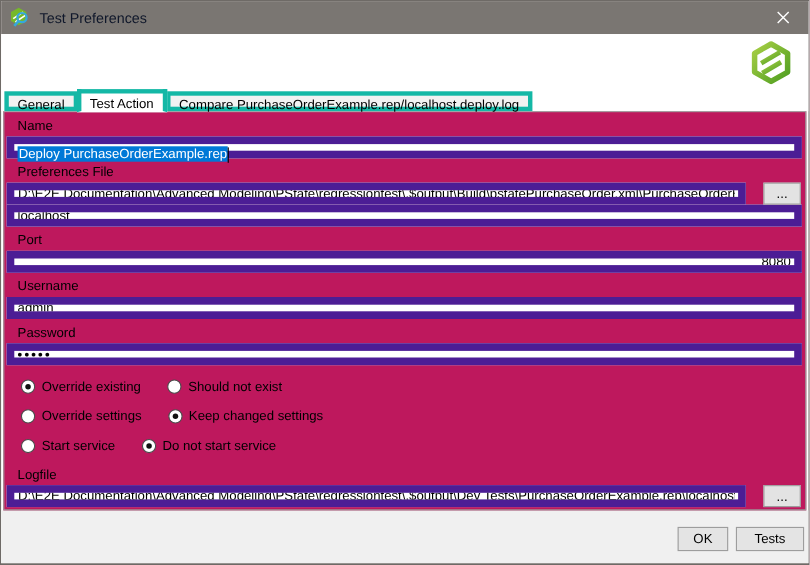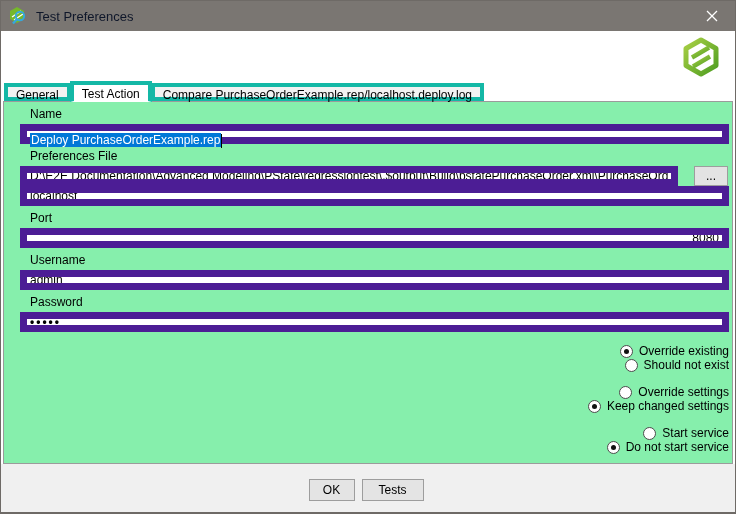--- a/index.html
+++ b/index.html
@@ -20,40 +20,40 @@
   .titlebar .close-btn { width:46px; height:30px; display:flex; align-items:center; justify-content:center; cursor:pointer; }
   
   .header { height:49px; flex:0 0 49px; background:#ffffff; display:flex; align-items:center; padding:0 16px; position:relative; }
   .header .header-title { font-weight:bold; font-size:13px; }
   .header .brand-logo { position:absolute; right:15px; top:6px; width:38px; height:40px; }
   
   .tabstrip { height:21px; flex:0 0 21px; background:#ffffff; display:flex; align-items:flex-end; padding-left:3px; position:relative; z-index:2; }
   .tab { position:relative; border:4px solid #14b8a6; background:#f2f2f2; height:18px; line-height:16px; padding:0 8px; margin-right:-1px; white-space:nowrap; cursor:default;margin-top:28px; }
   .tab.active { background:#ffffff; height:21px; line-height:19px; margin-bottom:-1px; border-bottom:1px solid #ffffff; z-index:3; }
   
-  .tab-page { flex:1 1 auto; margin:0 2px; background:#86efac; border:1px solid #9b9b9b; padding:3px 3px 0 16px; position:relative; z-index:1; overflow:hidden; }
+  .tab-page { flex:1 1 auto; margin:0 2px; background:#be185d; border:1px solid #9b9b9b; padding:3px 3px 0 2px; position:relative; z-index:1; overflow:hidden; }
   .field-label { display:block; margin:6px 0 3px 10px; height:13px; line-height:13px; }
   .field-label.first { margin-top:3px; }
   .textbox, input.textbox { display:block; width:100%; height:20px; border:7px solid #4c1d95; background:#ffffff; font-family:"Liberation Sans", sans-serif; font-size:12px; padding:0 3px; line-height:18px; outline:none; }
   .row-with-browse { display:flex; align-items:center; }
   .row-with-browse .textbox { flex:1 1 auto; }
   .browse-btn { flex:0 0 34px; width:34px; height:20px; margin-left:16px; margin-right:1px; background:#e3e3e3; border:1px solid #9d9d9d; font-family:"Liberation Sans", sans-serif; font-size:12px; line-height:1; cursor:pointer; }
   .name-box { position:relative; }
   .name-box .sel { background:#0078d7; color:#ffffff; padding:0 1px; }
   .name-box .caret { display:inline-block; width:1px; height:14px; background:#000; vertical-align:middle; margin-left:0px; }
   .port-input { width:84px; text-align:right; padding-right:12px; }
   .password-box { font-weight:bold; font-size:13px; letter-spacing:2px; }
   
   .radio-section { margin:12px 0 0 13px; }
-  .radio-row { display:flex; column-gap:7px; margin-bottom:13px; align-items:flex-end;flex-direction:column; }
+  .radio-row { display:flex; column-gap:24px; margin-bottom:13px; align-items:flex-end; }
   .radio-option { display:inline-flex; align-items:center; cursor:default; }
   .radio-circle { width:13px; height:13px; border:1px solid #4c4c4c; border-radius:50%; background:#fff; margin-right:6px; position:relative; flex:0 0 13px; }
   .radio-circle.checked::after { content:""; position:absolute; left:3px; top:3px; width:5px; height:5px; border-radius:50%; background:#111; }
   
-  .footer { height:48px; flex:0 0 48px; background:#f0f0f0; display:flex; justify-content:center; align-items:flex-start; padding:15px 4px 0 0; gap:7px; }
+  .footer { height:48px; flex:0 0 48px; background:#f0f0f0; display:flex; justify-content:flex-end; align-items:flex-start; padding:15px 4px 0 0; gap:7px; }
   .btn { height:22px; background:#e4e4e4; border:1px solid #9d9d9d; font-family:"Liberation Sans", sans-serif; font-size:12px; padding:0 10px; cursor:pointer; }
   .btn-ok { width:46px; }
   .btn-cancel { width:62px; }
 </style>
 </head>
 <body>
 
 <div class="window">
 
   <div class="titlebar">

